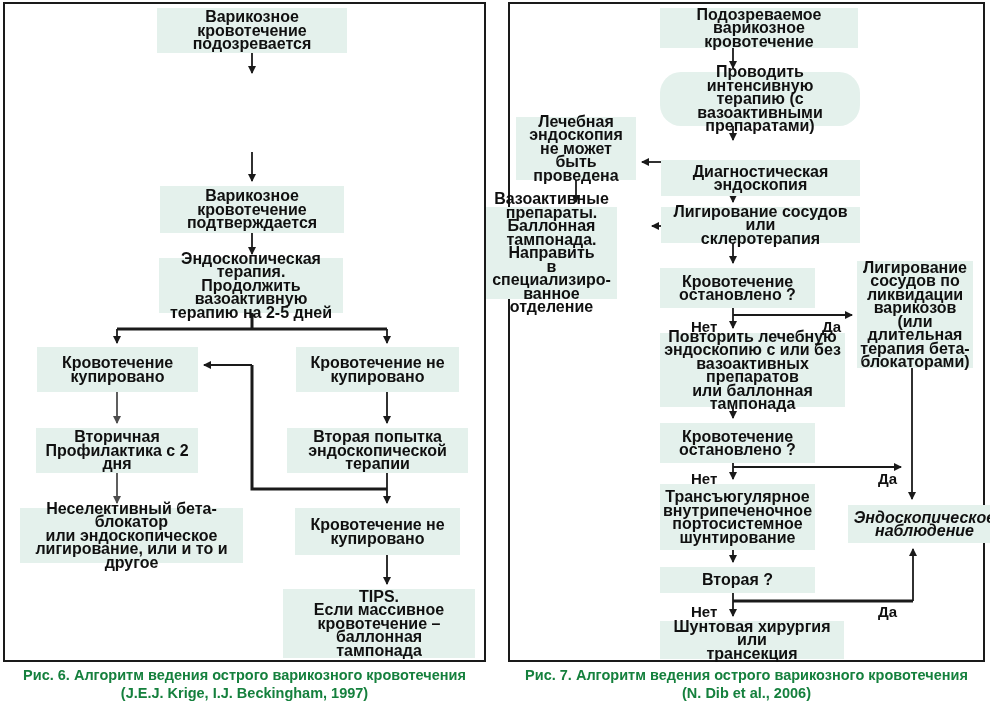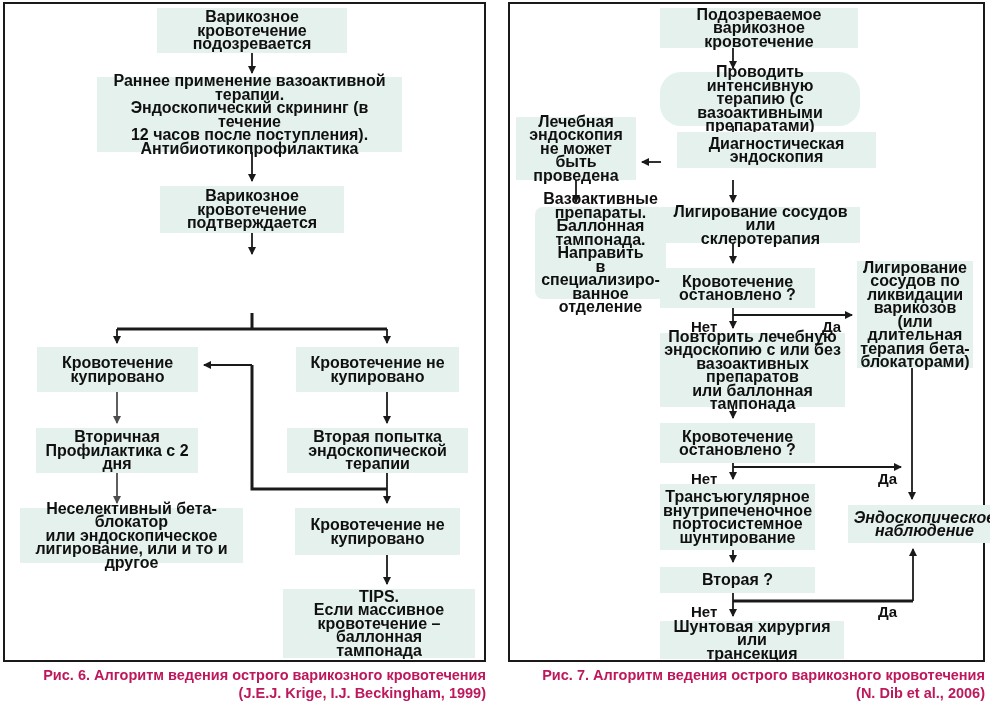--- a/index.html
+++ b/index.html
@@ -22,21 +22,21 @@
   .arrow-fill-gray{fill:var(--line-gray);}
   .node{
     position:absolute;background:var(--box-fill);color:var(--text-color);
     display:flex;align-items:center;justify-content:center;text-align:center;
     white-space:pre-line;font-weight:bold;font-size:16px;line-height:13.5px;
     padding:2px;
   }
   .decision-label{
     position:absolute;font-weight:bold;font-size:15px;color:var(--text-color);
   }
-  .caption{position:absolute;text-align:right;font-weight:bold;color:#be185d;
+  .caption{position:absolute;text-align:center;font-weight:bold;color:#15803d;
     font-size:14.5px;line-height:18px;}
   .caption-left{left:3px;top:666px;width:483px;}
   .caption-right{left:508px;top:666px;width:477px;}
 </style>
 </head>
 <body>
 
 <div class="page">
 
   <div class="panel panel-left"></div>
@@ -82,26 +82,25 @@
     <path class="wire" marker-end="url(#arw)" d="M733 463 V479"></path>
     <path class="wire" marker-end="url(#arw)" d="M733 467 H901"></path>
     <path class="wire" marker-end="url(#arw)" d="M912 368 V499"></path>
     <path class="wire" marker-end="url(#arw)" d="M733 550 V562"></path>
     <path class="wire" marker-end="url(#arw)" d="M733 593 V616"></path>
     <path class="wire" marker-end="url(#arw)" d="M913 601 V549"></path>
   </svg>
 
   <div class="node" style="left:157px;top:8px;width:190px;height:45px;">Варикозное кровотечение
 подозревается</div>
-  <div class="node" style="left:97px;top:77px;width:305px;height:75px;">Раннее применение вазоактивной терапии.
-Эндоскопический скрининг (в течение
-12 часов после поступления).
-Антибиотикопрофилактика</div>
   <div class="node" style="left:160px;top:186px;width:184px;height:47px;">Варикозное кровотечение
 подтверждается</div>
+  <div class="node" style="left:159px;top:258px;width:184px;height:55px;">Эндоскопическая терапия.
+Продолжить вазоактивную
+терапию на 2-5 дней</div>
   <div class="node" style="left:37px;top:347px;width:161px;height:45px;">Кровотечение
 купировано</div>
   <div class="node" style="left:296px;top:347px;width:163px;height:45px;">Кровотечение не
 купировано</div>
   <div class="node" style="left:36px;top:428px;width:162px;height:45px;">Вторичная
 Профилактика с 2 дня</div>
   <div class="node" style="left:287px;top:428px;width:181px;height:45px;">Вторая попытка
 эндоскопической терапии</div>
   <div class="node" style="left:20px;top:508px;width:223px;height:55px;">Неселективный бета-блокатор
 или эндоскопическое
@@ -115,23 +114,23 @@
 
   <div class="node" style="left:660px;top:8px;width:198px;height:40px;">Подозреваемое
 варикозное кровотечение</div>
   <div class="node" style="left:660px;top:72px;width:200px;height:54px;border-radius:21px;">Проводить интенсивную
 терапию (с вазоактивными
 препаратами)</div>
   <div class="node" style="left:516px;top:117px;width:120px;height:63px;">Лечебная
 эндоскопия
 не может
 быть проведена</div>
-  <div class="node" style="left:661px;top:132px;width:199px;height:36px;margin-left:16px;">Диагностическая
+  <div class="node" style="left:661px;top:160px;width:199px;height:36px;">Диагностическая
 эндоскопия</div>
-  <div class="node" style="left:535px;top:207px;width:131px;height:92px;border-radius:8px;">Вазоактивные
+  <div class="node" style="left:486px;top:207px;width:131px;height:92px;">Вазоактивные
 препараты.
 Баллонная
 тампонада.
 Направить
 в специализиро-
 ванное отделение</div>
   <div class="node" style="left:661px;top:207px;width:199px;height:36px;">Лигирование сосудов или
 склеротерапия</div>
   <div class="node" style="left:660px;top:268px;width:155px;height:40px;">Кровотечение
 остановлено ?</div>
@@ -160,20 +159,20 @@
 
   <div class="decision-label" style="left:691px;top:318px;">Нет</div>
   <div class="decision-label" style="left:822px;top:318px;">Да</div>
   <div class="decision-label" style="left:691px;top:470px;">Нет</div>
   <div class="decision-label" style="left:878px;top:470px;">Да</div>
   <div class="decision-label" style="left:691px;top:603px;">Нет</div>
   <div class="decision-label" style="left:878px;top:603px;">Да</div>
 
   <div class="caption caption-left">
     <div>Рис. 6. Алгоритм ведения острого варикозного кровотечения</div>
-    <div>(J.E.J. Krige, I.J. Beckingham, 1999)</div>
+    <div>(J.E.J. Krige, I.J. Beckingham, 1997)</div>
   </div>
   <div class="caption caption-right">
     <div>Рис. 7. Алгоритм ведения острого варикозного кровотечения</div>
     <div>(N. Dib et al., 2006)</div>
   </div>
 
 </div>
 
 </body></html>

